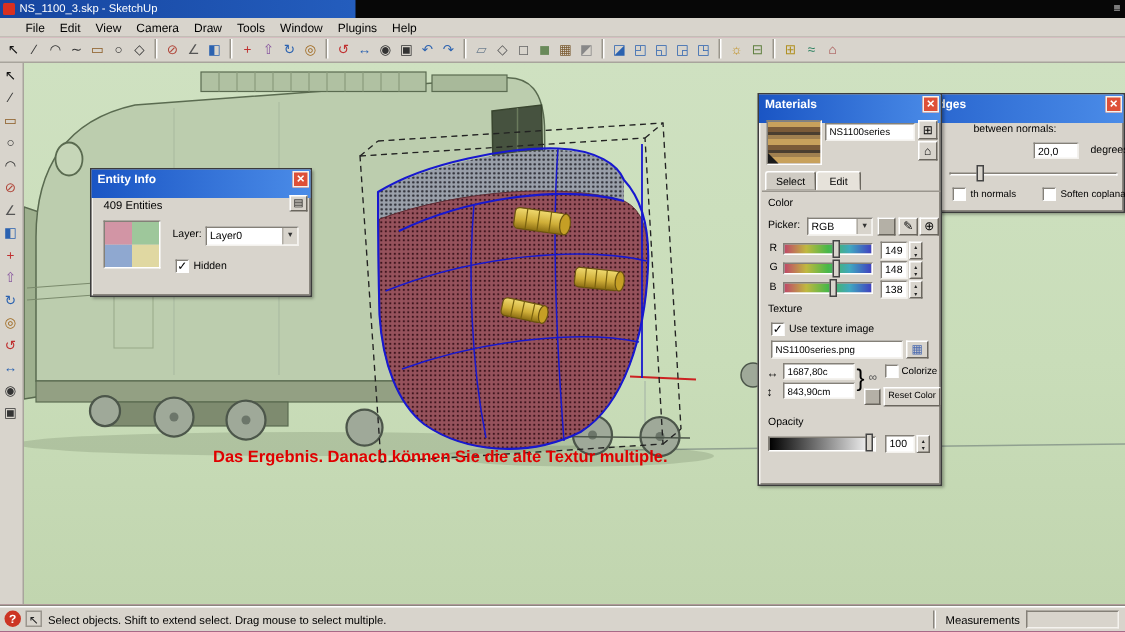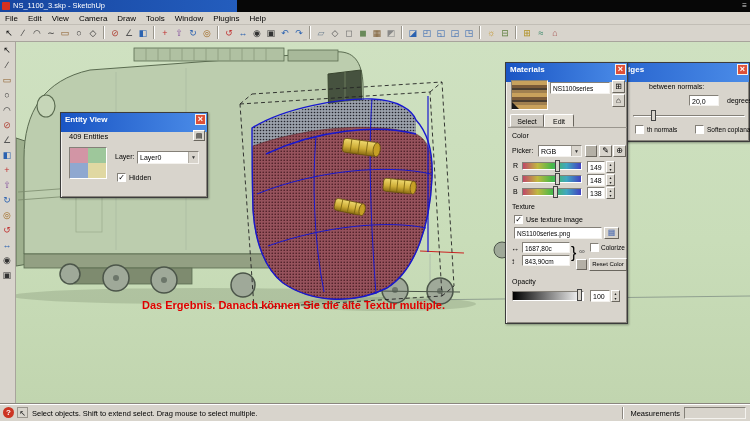--- a/index.html
+++ b/index.html
@@ -7,21 +7,21 @@
   body{font-family:"Liberation Sans",sans-serif}
   #screen{position:relative;width:750px;height:421px;background:#ec4899;overflow:hidden;font-size:8px}
 
   
   #titlebar{position:absolute;left:0;top:0;width:750px;height:12px;background:linear-gradient(90deg,#16459f,#2e6fd4 55%,#4b8ce8)}
   .app-icon{position:absolute;left:2px;top:2px;width:8px;height:8px;background:#d83020;border-radius:1px}
   .title-text{position:absolute;left:13px;top:0;line-height:12px;color:#fff;font-size:7.5px;white-space:nowrap}
   #title-black{position:absolute;left:237px;top:0;width:513px;height:12px;background:#070707}
   .hamburger{position:absolute;right:3px;top:0;line-height:12px;color:#ddd;font-size:8px}
 
-  #menubar{position:absolute;top:12px;left:0;width:750px;height:13px;background:#d8d4cc;border-bottom:1px solid #c2beb6;padding-left:0;white-space:nowrap}
+  #menubar{position:absolute;top:12px;left:0;width:750px;height:13px;background:#d8d4cc;border-bottom:1px solid #c2beb6;padding-left:12px;white-space:nowrap}
   .menu-item{display:inline-block;padding:0 5px;font-size:8px;line-height:13px;color:#000;cursor:default}
 
   #toolbar{position:absolute;top:25px;left:0;width:750px;height:17px;background:#d8d4cc;border-bottom:1px solid #a8a49c;padding:1px 0 0 2px;white-space:nowrap}
   .tb-icon{display:inline-flex;width:14px;height:14px;align-items:center;justify-content:center;font-size:9px;vertical-align:top;cursor:default}
   .tb-sep{display:inline-block;width:2px;height:13px;margin:0 3px;border-left:1px solid #9a968c;border-right:1px solid #fff;vertical-align:top}
 
   #left-toolbar{position:absolute;top:42px;left:0;width:16px;height:361px;background:#d8d4cc;border-right:1px solid #a8a49c;padding-top:1px}
   #left-toolbar .tb-icon{display:flex;margin:0 0 1px 0}
 
   #viewport{position:absolute;left:16px;top:42px;width:734px;height:361px;overflow:hidden;background:linear-gradient(180deg,#cfe1c1 0%,#c9ddb9 55%,#c1d5af 100%)}
@@ -269,21 +269,21 @@
     <span class="lbl" style="left:6px;top:215px">Opacity</span>
     <div class="slider" style="left:6px;top:228px;width:72px;height:10px;background:linear-gradient(90deg,#000,#fff)">
         <div class="handle" style="left:64px"></div>
       </div>
     <span class="field" style="left:84px;top:227px;width:20px;height:12px">100</span>
     <span class="spinner" style="left:105px;top:227px">▴<br>▾</span>
   </div>
 
   <div class="dialog" style="left:60px;top:112px;width:148px;height:86px;z-index:25">
     <div class="titlebar">
-      <span>Entity View</span>
+      <span>Entity Info</span>
       <span class="closebtn">×</span>
     </div>
     <span class="lbl" style="left:8px;top:19px;font-size:7.5px">409 Entities</span>
     <span class="btn" style="left:132px;top:17px;width:12px;height:11px;font-size:7px;line-height:9px">▤</span>
     <div class="ei-thumb" style="left:8px;top:34px"></div>
     <span class="lbl" style="left:54px;top:40px">Layer:</span>
     <span class="field" style="left:76px;top:38px;width:62px;height:13px;padding-right:11px"><span>Layer0</span><span class="dd-arrow">▼</span></span>
     <span class="cb" style="left:56px;top:60px">✓</span>
     <span class="lbl" style="left:68px;top:61px">Hidden</span>
   </div>

